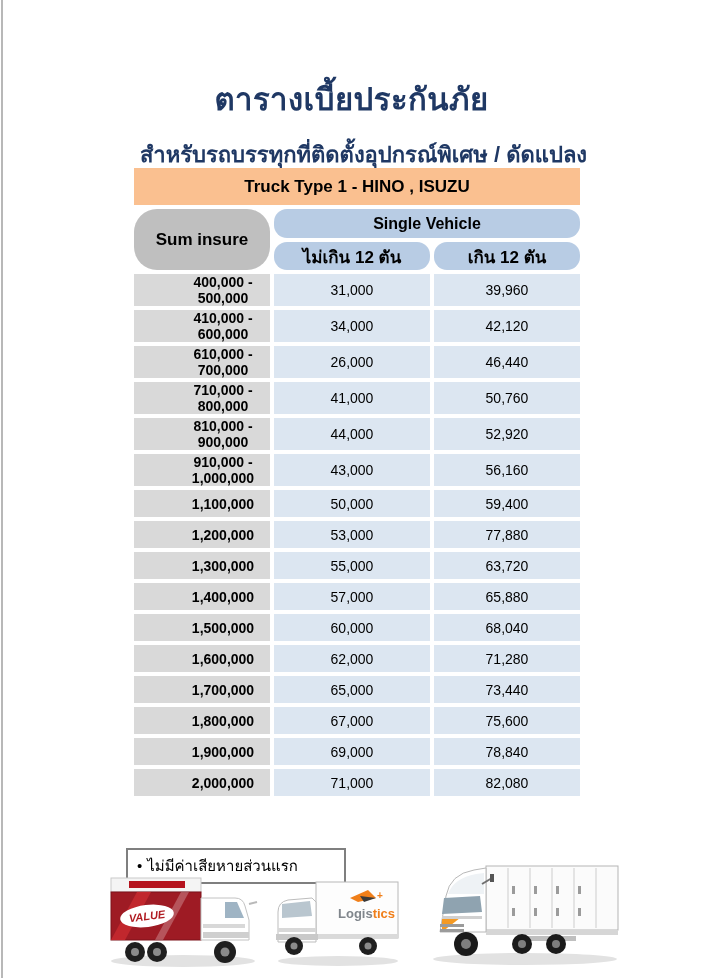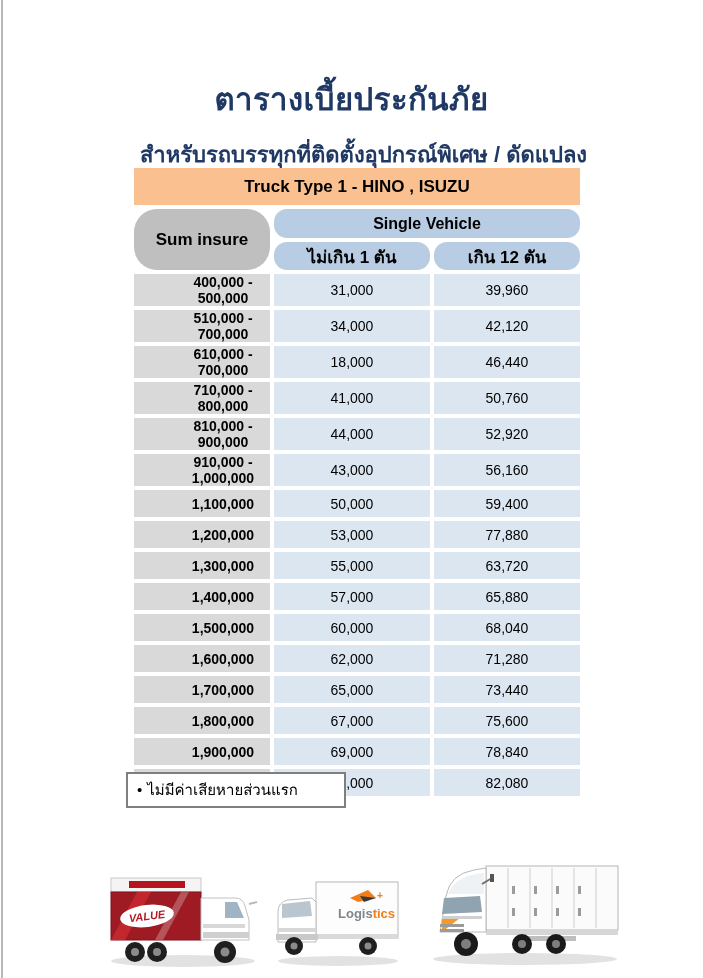--- a/index.html
+++ b/index.html
@@ -81,21 +81,21 @@
     font-weight: bold;
     padding-left: 42px;
   }
   td.val {
     background: #DCE6F1;
     height: 27px;
     font-size: 14px;
   }
   .notes-box {
     position: absolute;
-    left: 126px; top: 772px;
+    left: 126px; top: 848px;
     width: 220px;
     border: 2px solid #7f7f7f;
     padding: 5px 9px 6px 9px;
     font-size: 15px;
     line-height: 1.4;
     color: #000;
     background: #fff;
   }
   .note-line .bullet { margin-right: 5px; }
   .trucks-strip {
@@ -125,40 +125,40 @@
     </colgroup>
     <thead>
       <tr>
         <th class="orange" colspan="3">Truck Type 1 - HINO , ISUZU</th>
       </tr>
       <tr>
         <th class="gray" rowspan="2">Sum insure</th>
         <th class="blue group" colspan="2">Single Vehicle</th>
       </tr>
       <tr>
-        <th class="blue sub">ไม่เกิน 1 ตัน</th>
+        <th class="blue sub">ไม่เกิน 12 ตัน</th>
         <th class="blue sub">เกิน 12 ตัน</th>
       </tr>
     </thead>
     <tbody>
     <tr>
       <td class="sum">400,000 - 500,000</td>
       <td class="val">31,000</td>
       <td class="val">39,960</td>
     </tr>
 
     <tr>
-      <td class="sum">510,000 - 700,000</td>
+      <td class="sum">410,000 - 600,000</td>
       <td class="val">34,000</td>
       <td class="val">42,120</td>
     </tr>
 
     <tr>
       <td class="sum">610,000 - 700,000</td>
-      <td class="val">18,000</td>
+      <td class="val">26,000</td>
       <td class="val">46,440</td>
     </tr>
 
     <tr>
       <td class="sum">710,000 - 800,000</td>
       <td class="val">41,000</td>
       <td class="val">50,760</td>
     </tr>
 
     <tr>

